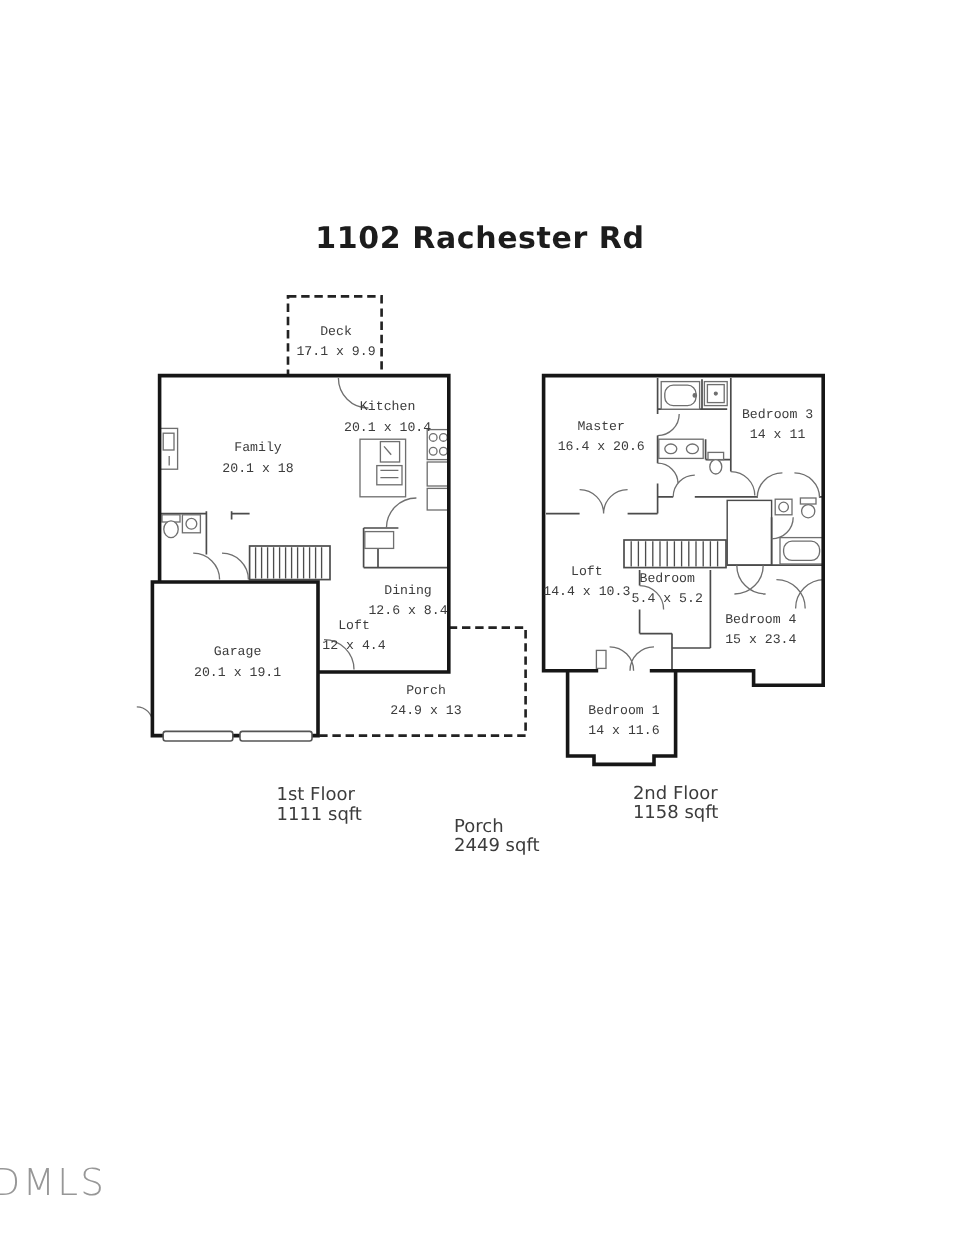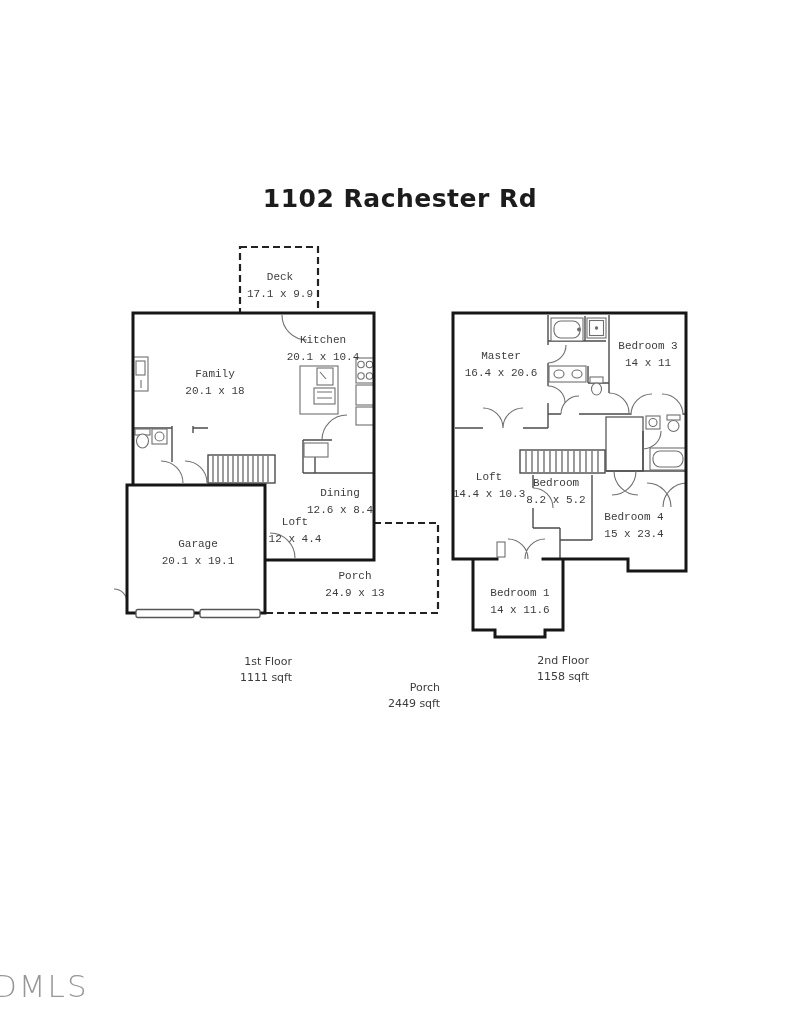--- a/index.html
+++ b/index.html
@@ -10,22 +10,22 @@
   .title{
     position:absolute;top:184px;left:0;right:0;text-align:center;
     font-size:25px;font-weight:600;color:#1c1c1c;letter-spacing:.5px;
   }
   .plan-svg{position:absolute;left:0;top:0;}
   .room{
     position:absolute;transform:translate(-50%,-50%);text-align:center;
     font-size:11px;line-height:17px;color:#3c3c3c;white-space:nowrap;font-family:Liberation Mono, monospace;
   }
   .fl{
-    position:absolute;transform:translate(-50%,-50%);text-align:right;
-    font-size:11px;line-height:16px;color:#3c3c3c;white-space:nowrap;
+    position:absolute;transform:translate(-50%,-50%);text-align:left;
+    font-size:15px;line-height:16px;color:#3c3c3c;white-space:nowrap;
   }
   .watermark{
     position:absolute;left:-7px;top:968px;font-size:31px;font-weight:300;
     color:#979797;letter-spacing:2px;
   }
 </style>
 </head>
 <body>
 
 <div class="page">
@@ -195,21 +195,21 @@
   <div class="room" style="left:648px;top:355px">
     <div>Bedroom 3</div>
     <div>14 x 11</div>
   </div>
   <div class="room" style="left:489px;top:486px">
     <div>Loft</div>
     <div>14.4 x 10.3</div>
   </div>
   <div class="room" style="left:556px;top:492px">
     <div>Bedroom</div>
-    <div>8.2 x 5.2</div>
+    <div>5.4 x 5.2</div>
   </div>
   <div class="room" style="left:634px;top:526px">
     <div>Bedroom 4</div>
     <div>15 x 23.4</div>
   </div>
   <div class="room" style="left:520px;top:602px">
     <div>Bedroom 1</div>
     <div>14 x 11.6</div>
   </div>
 

